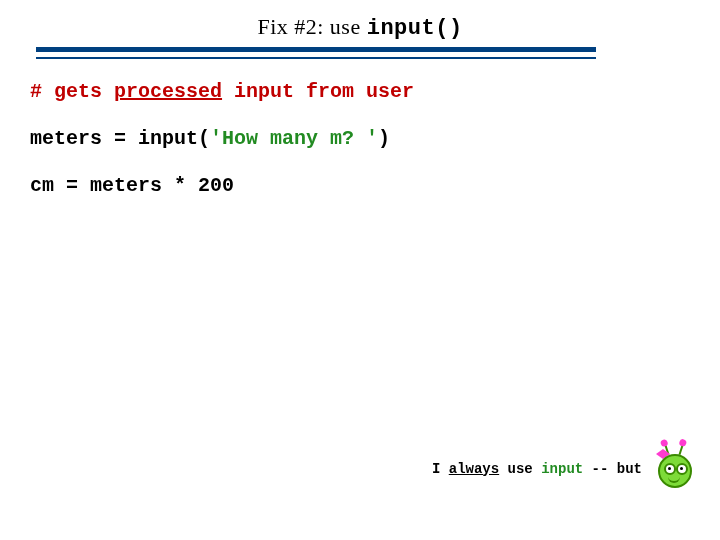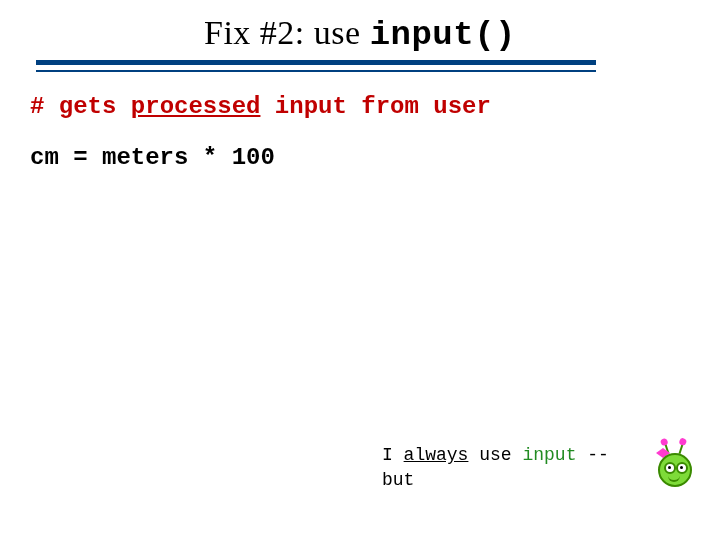--- a/index.html
+++ b/index.html
@@ -13,21 +13,21 @@
   }
   .slide {
     position: relative;
     width: 720px;
     height: 540px;
     box-sizing: border-box;
     padding: 8px 26px 0 26px;
   }
   .title {
     text-align: center;
-    font-size: 34px;
+    font-size: 22px;
     color: #000;
     margin: 6px 0 6px 0;
     letter-spacing: 0.5px;
   }
   .title .mono {
     font-family: "Courier New", Courier, monospace;
     font-weight: bold;
   }
   .divider {
     width: 560px;
@@ -38,21 +38,21 @@
     background: #004080;
     margin-bottom: 5px;
   }
   .divider .thin {
     height: 2px;
     background: #004080;
   }
   .code {
     font-family: "Courier New", Courier, monospace;
     font-weight: bold;
-    font-size: 24px;
+    font-size: 20px;
     line-height: 1.05;
     color: #000;
     margin-left: 4px;
   }
   .code-line {
     margin-bottom: 26px;
     white-space: pre;
   }
   .comment-red { color: #c00000; }
   .underline { text-decoration: underline; }
@@ -61,24 +61,24 @@
   .footnote-wrap {
     position: absolute;
     right: 26px;
     bottom: 48px;
     display: flex;
     align-items: center;
     gap: 10px;
   }
   .footnote {
     font-family: "Courier New", Courier, monospace;
-    font-weight: normal;
-    font-size: 18px;
+    font-weight: bold;
+    font-size: 14px;
     line-height: 1.35;
-    text-align: left;
+    text-align: center;
     color: #000;
     max-width: 260px;
   }
   .footnote .alw { text-decoration: underline; }
   .footnote .grn { color: #228B22; }
 
   
   .mascot {
     width: 42px;
     height: 46px;
@@ -160,22 +160,23 @@
   </div>
 
   <div class="divider">
     <div class="thick"></div>
     <div class="thin"></div>
   </div>
 
   <div class="code">
     <div class="code-line"><span class="comment-red"># gets </span><span class="comment-red underline">processed</span><span class="comment-red"> input from user</span></div>
 
+    <div class="code-line"><span>meters = input(</span><span class="string-green">'How many m? '</span><span>)</span></div>
 
-    <div class="code-line">cm = meters * 100</div>
+    <div class="code-line">cm = meters * 200</div>
 
   </div>
 
   <div class="footnote-wrap">
     <div class="footnote">
       <span>I </span><span class="alw">always</span><span> use </span><span class="grn">input</span><span> -- but</span><br>
     </div>
     <div class="mascot">
       <div class="ant l"></div>
       <div class="ant r"></div>

